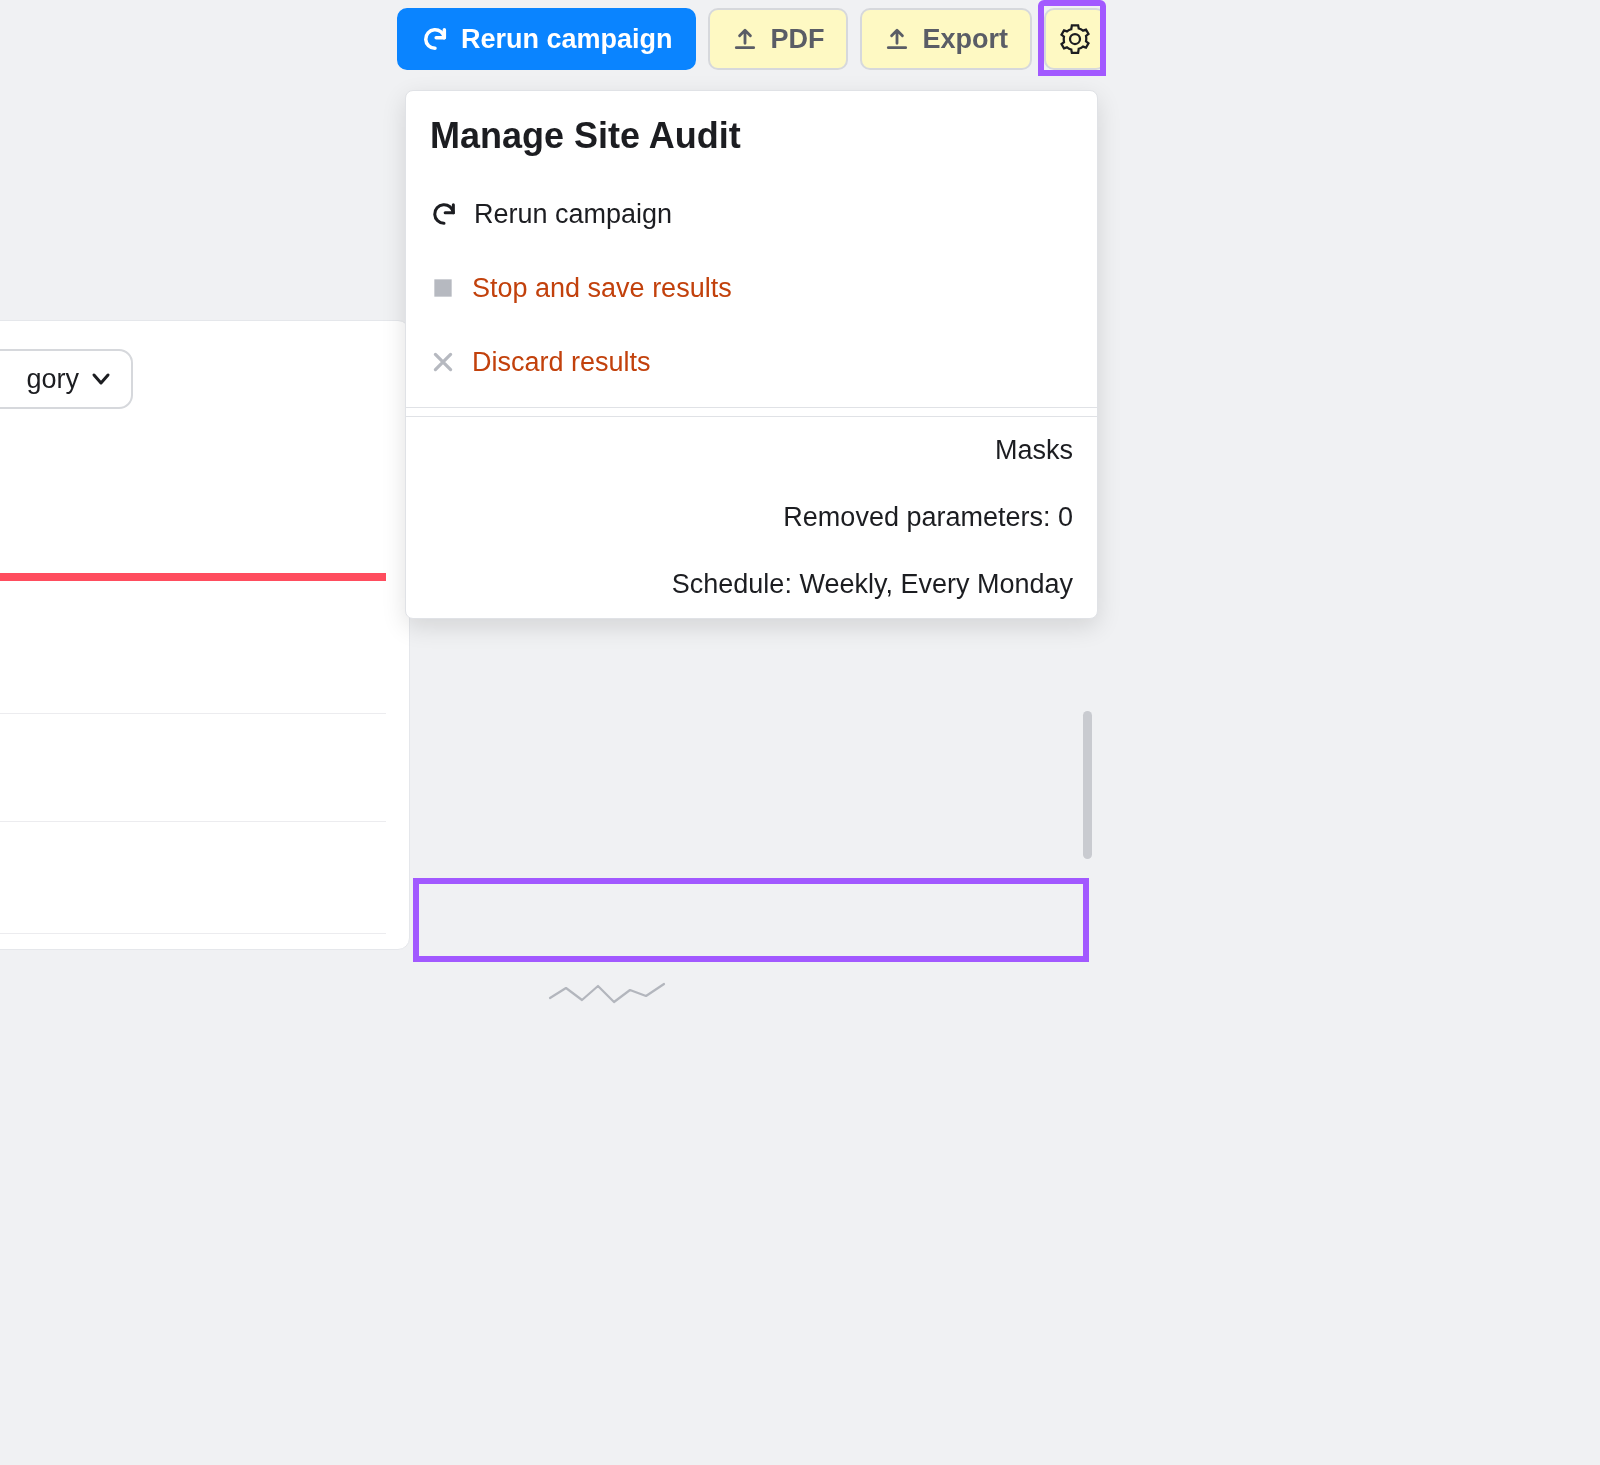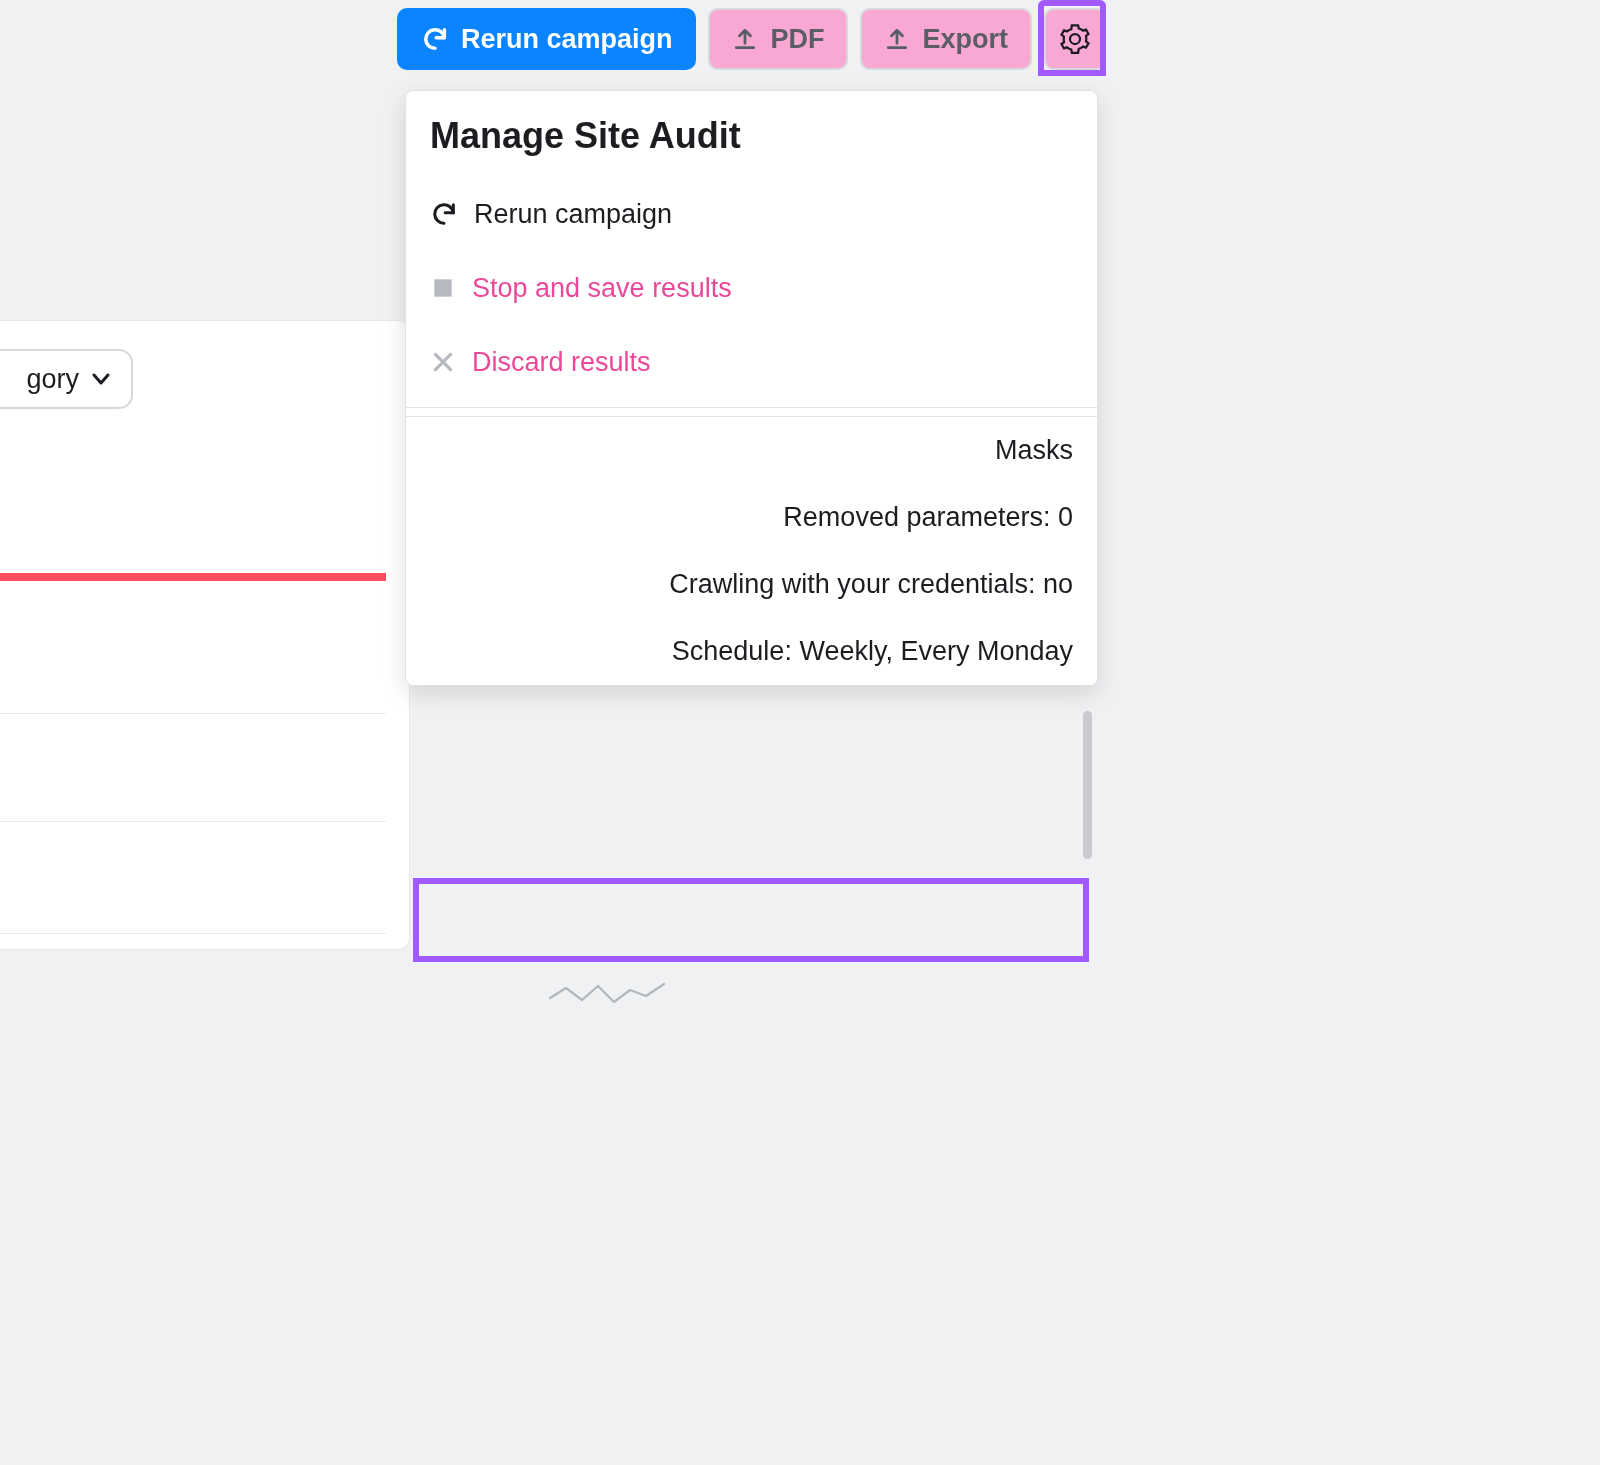--- a/index.html
+++ b/index.html
@@ -25,21 +25,21 @@
       display: inline-flex;
       align-items: center;
       gap: 12px;
       height: 62px;
       padding: 0 22px;
       border-radius: 10px;
       font-size: 27px;
       font-weight: 600;
       cursor: pointer;
       border: 2px solid #d6d8dc;
-      background: #f9a8d4;
+      background: #fef9c3;
       color: #5a5d66;
     }
     .btn-primary {
       background: #0a84ff;
       border-color: #0a84ff;
       color: #fff;
     }
     .btn-icon {
       width: 62px;
       padding: 0;
@@ -79,21 +79,21 @@
     .dd-item {
       display: flex;
       align-items: center;
       gap: 16px;
       padding: 0 24px;
       height: 74px;
       font-size: 27px;
       color: #1c1d21;
       cursor: pointer;
     }
-    .dd-item.disabled { color: #ec4899; cursor: default; }
+    .dd-item.disabled { color: #c2410c; cursor: default; }
     .dd-divider { height: 1px; background: #e0e2e6; margin: 8px 0 0 0; }
     .dd-list-item {
       padding: 18px 24px;
       font-size: 27px;
       color: #1c1d21;
       cursor: pointer;
       text-align: right;
     }
     .dd-scrollbar {
       position: absolute;
@@ -263,21 +263,20 @@
     </span>
     <span>Discard results</span>
   </div>
 
   <div class="dd-divider"></div>
 
   <div class="dd-divider"></div>
 
   <div class="dd-list-item">Masks</div>
   <div class="dd-list-item">Removed parameters: 0</div>
-  <div class="dd-list-item">Crawling with your credentials: no</div>
   <div class="dd-list-item">Schedule: Weekly, Every Monday</div>
 
   <div class="dd-scrollbar"></div>
 </div>
 
 <div class="schedule-highlight"></div>
 
 <div class="sparkline">
   <svg width="120" height="30" viewBox="0 0 120 30">
       <path d="M2 18 L18 8 L34 20 L50 6 L66 22 L82 10 L98 16 L116 4" fill="none" stroke="#b3b6bd" stroke-width="2.2" stroke-linejoin="round" stroke-linecap="round"></path>

